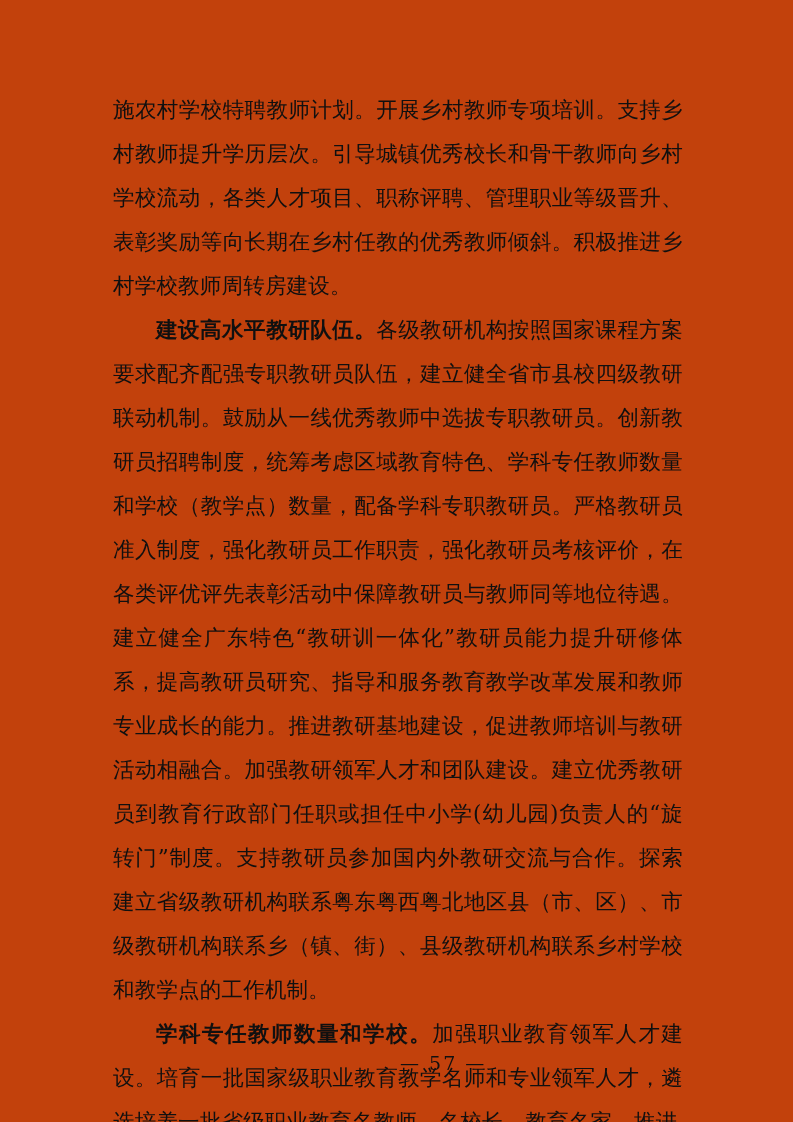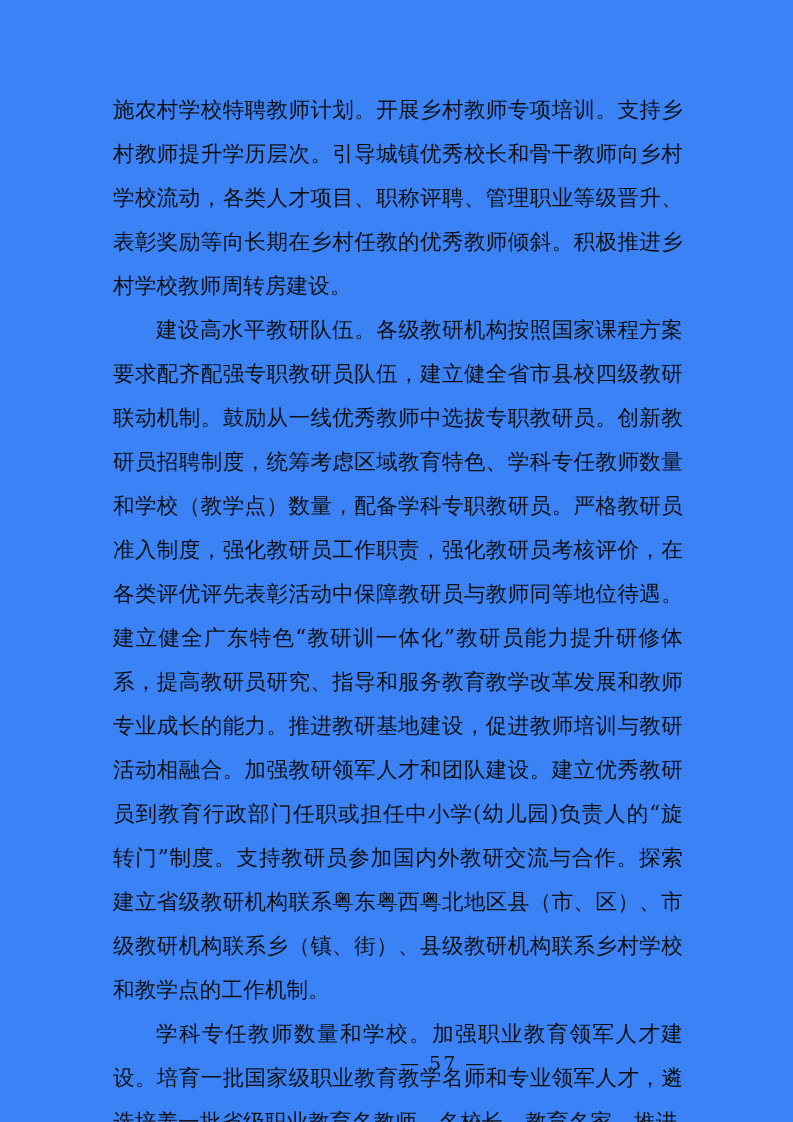--- a/index.html
+++ b/index.html
@@ -4,21 +4,21 @@
 <style>
   html, body {
     margin: 0;
     padding: 0;
     background: #808080;
   }
   .page {
     position: relative;
     width: 793px;
     height: 1122px;
-    background: #3b82f6;
+    background: #c2410c;
     margin: 0 auto;
     overflow: hidden;
     box-sizing: border-box;
   }
   .doc-body {
     position: absolute;
     left: 113px;
     top: 88px;
     width: 570px;
   }
@@ -29,21 +29,21 @@
     line-height: 44px;
     color: #101010;
     text-align: justify;
     text-justify: inter-ideograph;
     letter-spacing: 0.2px;
   }
   p.indent {
     text-indent: 43px;
   }
   .lead {
-    font-weight: normal;
+    font-weight: bold;
     letter-spacing: 0.3px;
   }
   .page-number {
     position: absolute;
     left: 0;
     right: 0;
     bottom: 48px;
     text-align: left;
     font-family: "DejaVu Serif", "Liberation Serif", serif;
     font-size: 19px;

